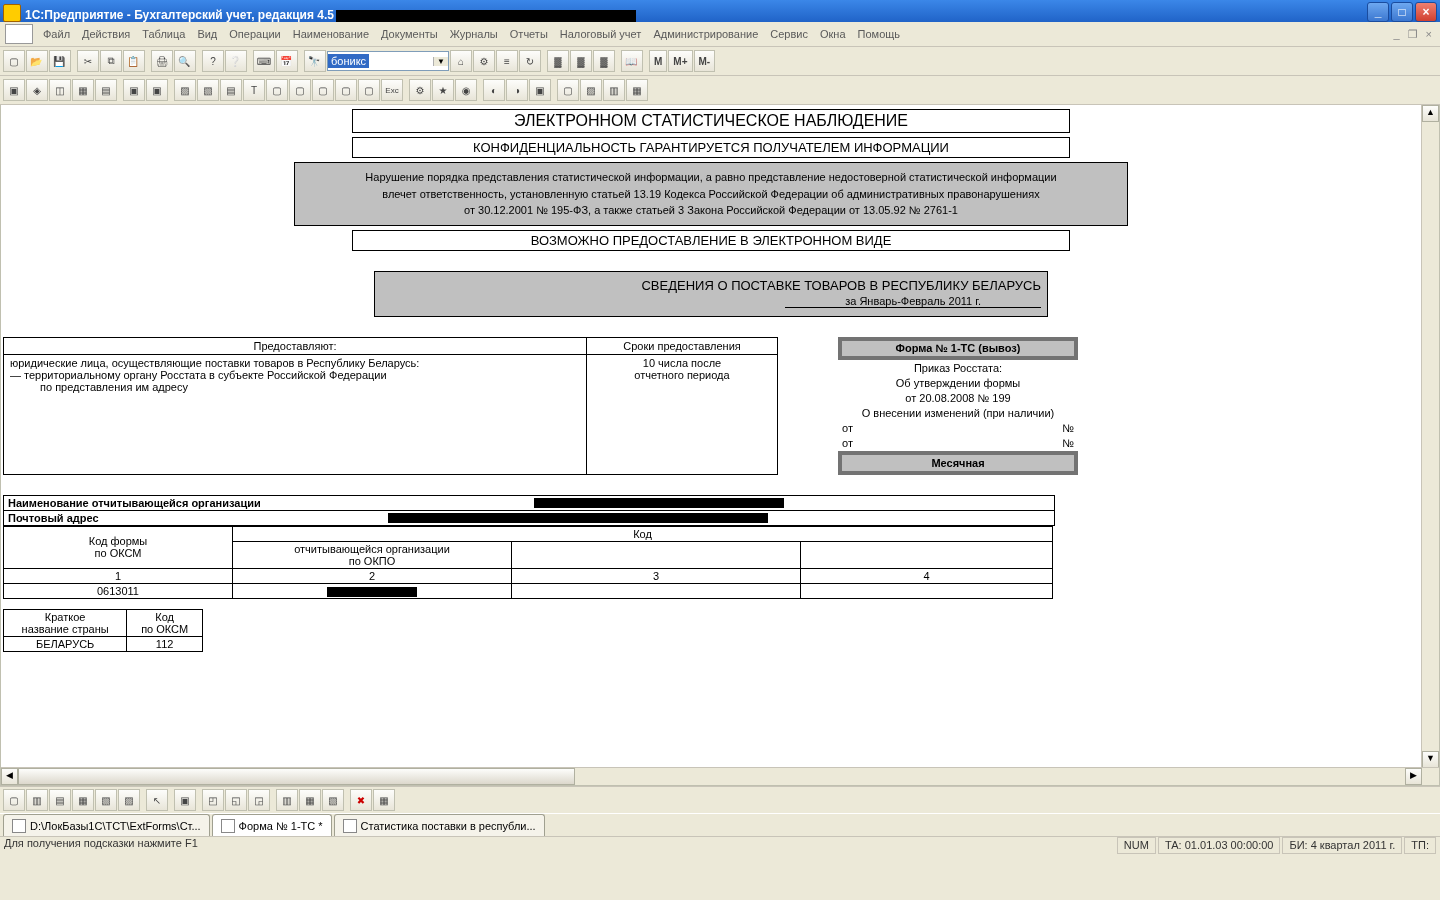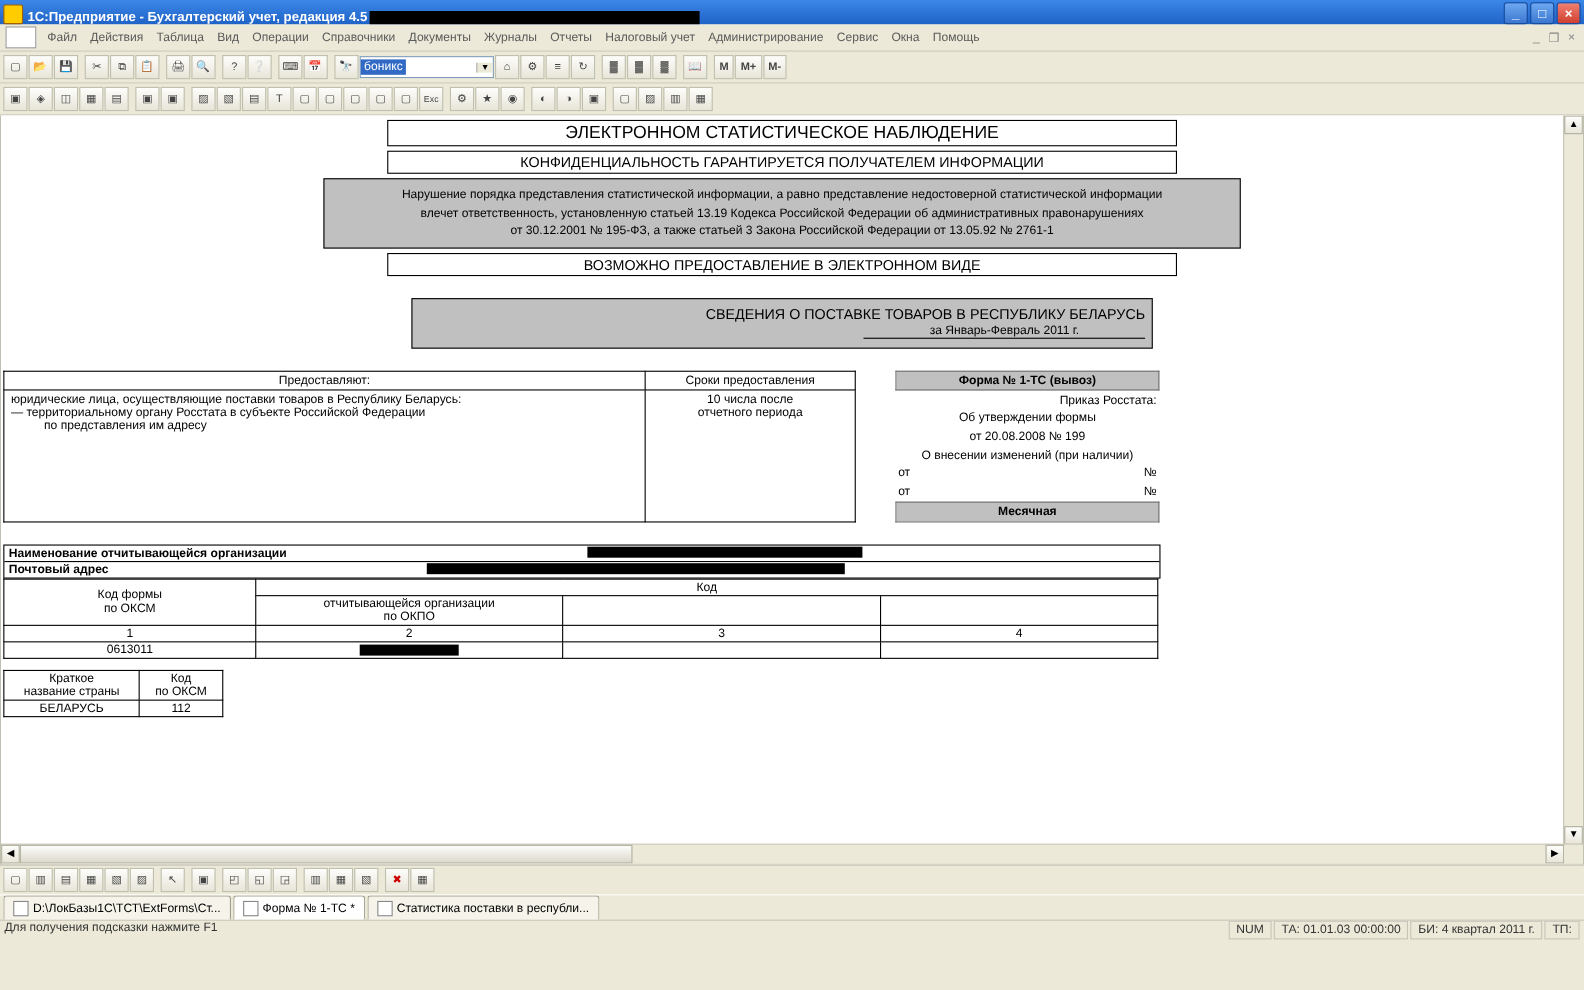--- a/index.html
+++ b/index.html
@@ -37,27 +37,27 @@
 .hscroll .corner{position:absolute;right:0;top:0;width:17px;height:17px;background:#ece9d8}
 .box{border:1px solid #000;text-align:center;margin:4px auto;padding:2px 8px}
 .box.wide{width:700px}
 .box.gray{background:#c0c0c0;width:820px;font-size:11px;line-height:1.5;padding:6px}
 .title-box{font-size:16px;font-weight:normal}
 .sub-box{font-size:13px}
 .info-box{background:#c0c0c0;border:1px solid #000;width:660px;margin:20px auto;text-align:right;padding:6px}
 .info-box .h{font-size:13px}
 .info-box .period{text-decoration:underline;font-size:11px;display:inline-block;margin:2px 0;padding:0 60px;border-bottom:1px solid #000}
 .info-box .small{font-size:10px}
-.row-tables{display:flex;margin:12px 2px 0 2px;gap:36px}
+.row-tables{display:flex;margin:12px 2px 0 2px;gap:60px}
 table{border-collapse:collapse;font-size:11px}
 table.t1{width:775px}
 table.t1 th,table.t1 td{border:1px solid #000;padding:2px 6px;vertical-align:top}
 table.t1 th{font-weight:normal;text-align:center}
 table.t2{width:240px}
-table.t2 td,table.t2 th{border:1px solid #737373;padding:1px 4px;text-align:center;font-weight:normal}
+table.t2 td,table.t2 th{border:4px solid #737373;padding:1px 4px;text-align:center;font-weight:normal}
 table.t2 .gray{background:#c0c0c0;font-weight:bold}
 table.t2 .noborder td{border:none;text-align:left;padding:1px 2px}
 .fullrow{margin:20px 2px 0 2px;border:1px solid #000}
 .fullrow .r{display:flex;border-bottom:1px solid #000}
 .fullrow .r:last-child{border-bottom:none}
 .fullrow .lbl{font-weight:bold;padding:1px 4px;white-space:nowrap}
 .fullrow .val{flex:1;text-align:center;position:relative}
 .fullrow .val .blk{display:inline-block;height:10px;background:#000;vertical-align:middle}
 table.codes{width:1050px;margin:0 2px}
 table.codes th,table.codes td{border:1px solid #000;padding:1px 4px;text-align:center;font-weight:normal}
@@ -86,21 +86,21 @@
   </div>
 </div>
 
 <div class="menubar">
   <span class="app-icon"></span>
   <span>Файл</span>
   <span>Действия</span>
   <span>Таблица</span>
   <span>Вид</span>
   <span>Операции</span>
-  <span>Справочники</span>
+  <span>Наименование</span>
   <span>Документы</span>
   <span>Журналы</span>
   <span>Отчеты</span>
   <span>Налоговый учет</span>
   <span>Администрирование</span>
   <span>Сервис</span>
   <span>Окна</span>
   <span>Помощь</span>
   <div class="mdi-btns">
     <span>_</span>
@@ -220,21 +220,21 @@
         </tr>
       </tbody>
         </table>
 
       <table class="t2">
         <tbody>
             <tr>
               <th class="gray">Форма № 1-ТС (вывоз)</th>
             </tr>
         <tr class="noborder">
-              <td style="text-align:right">Приказ Росстата:</td>
+              <td style="text-align:center">Приказ Росстата:</td>
             </tr>
         <tr class="noborder">
               <td style="text-align:center">Об утверждении формы</td>
             </tr>
         <tr class="noborder">
               <td style="text-align:center">от 20.08.2008 № 199</td>
             </tr>
         <tr class="noborder">
               <td style="text-align:center">О внесении изменений (при наличии)</td>
             </tr>

